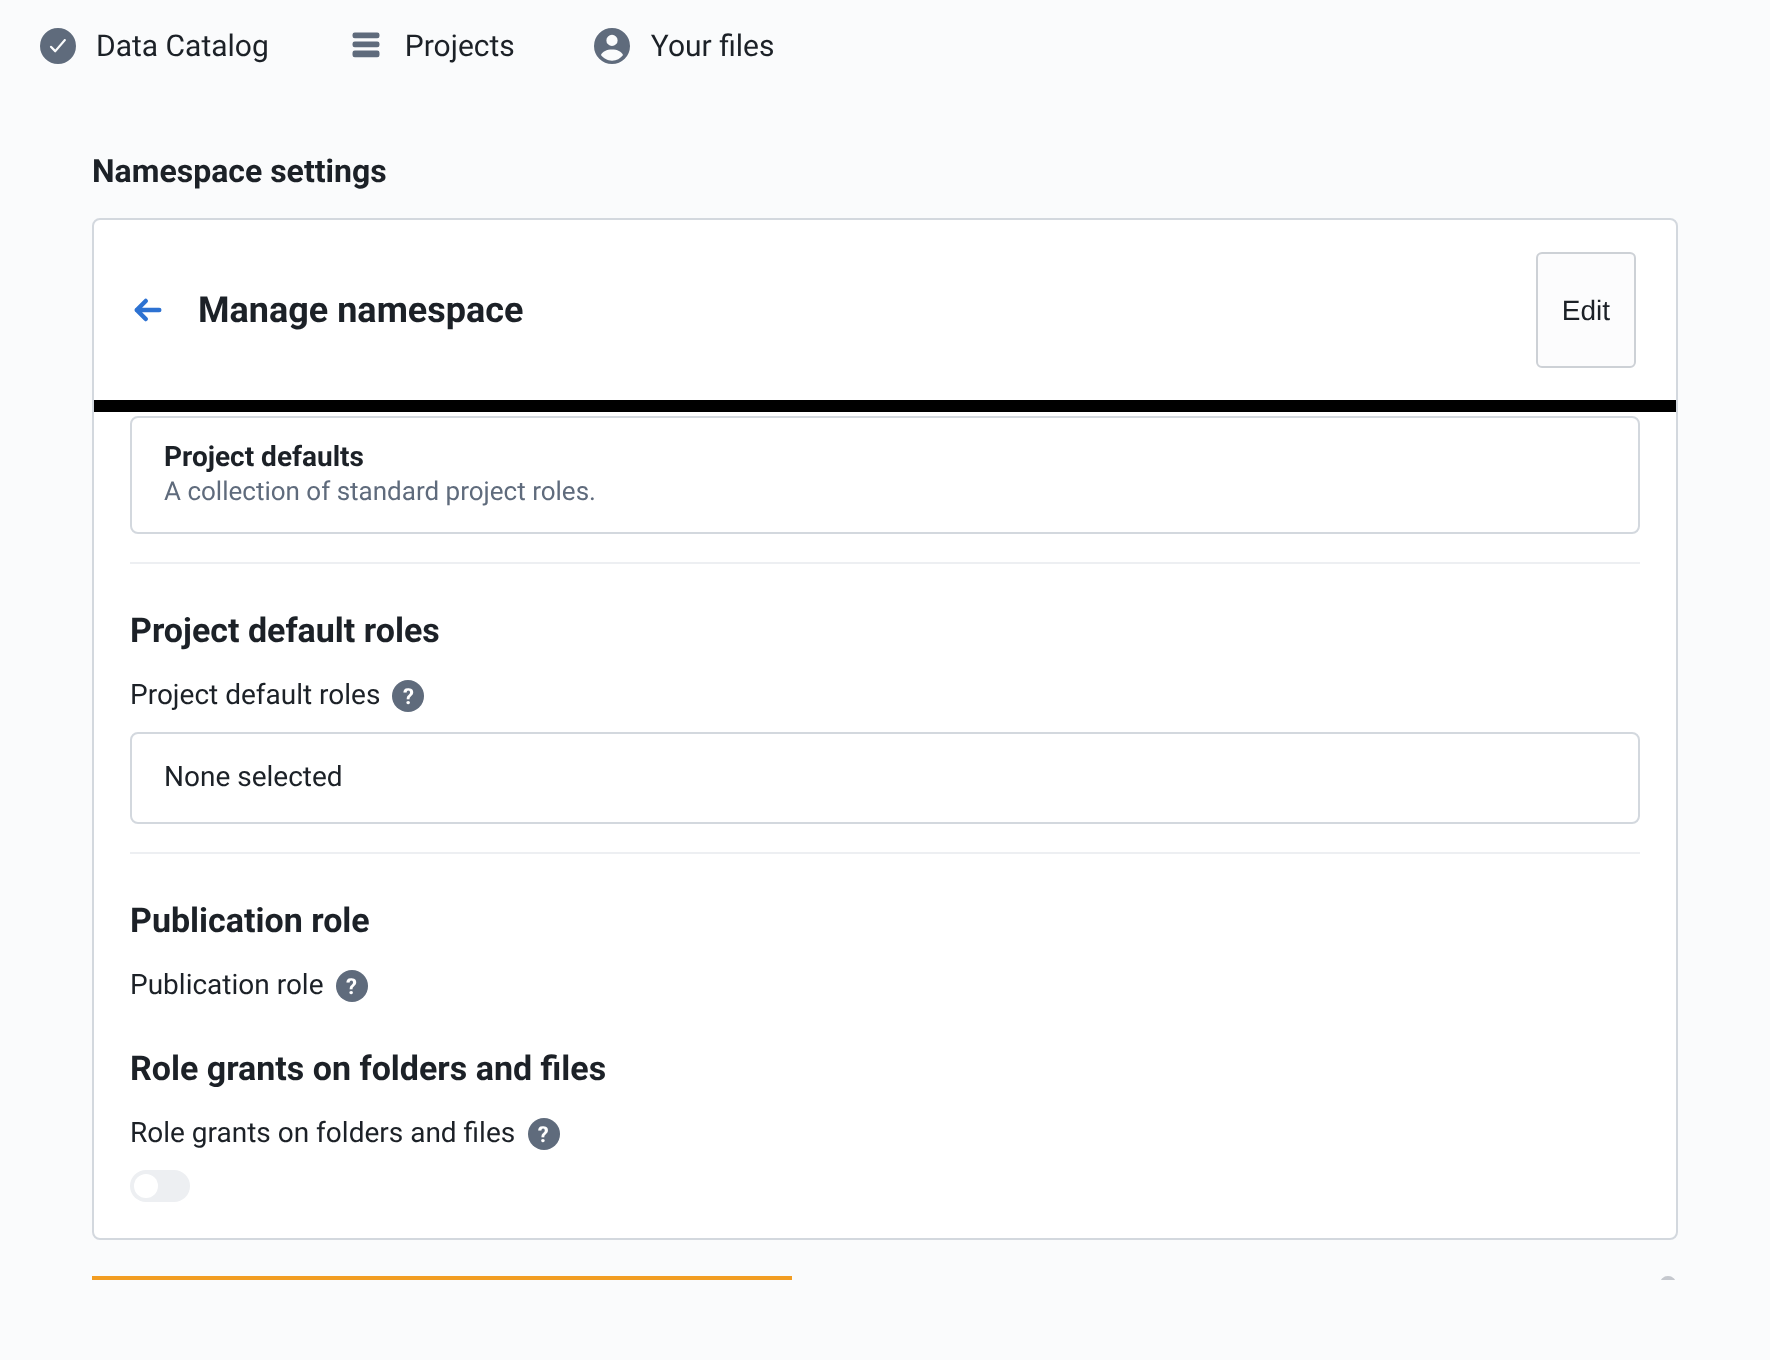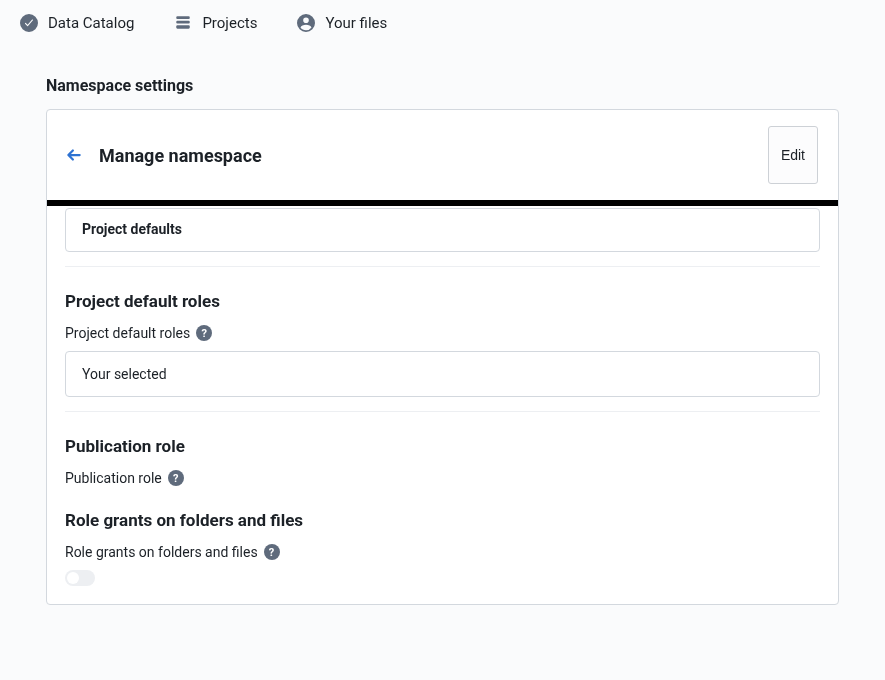--- a/index.html
+++ b/index.html
@@ -221,31 +221,32 @@
             </svg>
         </div>
         <div class="panel-title">Manage namespace</div>
       </div>
       <button class="edit-btn">Edit</button>
     </div>
 
     <div class="panel-body">
       <div class="card">
         <div class="card-title">Project defaults</div>
+        <div class="card-sub">A collection of standard project roles.</div>
       </div>
 
       <hr class="divider">
 
       <h2 class="section-heading">Project default roles</h2>
       <div class="label-row">
         <span>Project default roles</span>
         <span class="help-icon">?</span>
       </div>
       <div class="value-box">
-        <div class="main-val">Your selected</div>
+        <div class="main-val">None selected</div>
       </div>
 
       <hr class="divider">
 
       <h2 class="section-heading">Publication role</h2>
       <div class="label-row">
         <span>Publication role</span>
         <span class="help-icon">?</span>
       </div>
 

